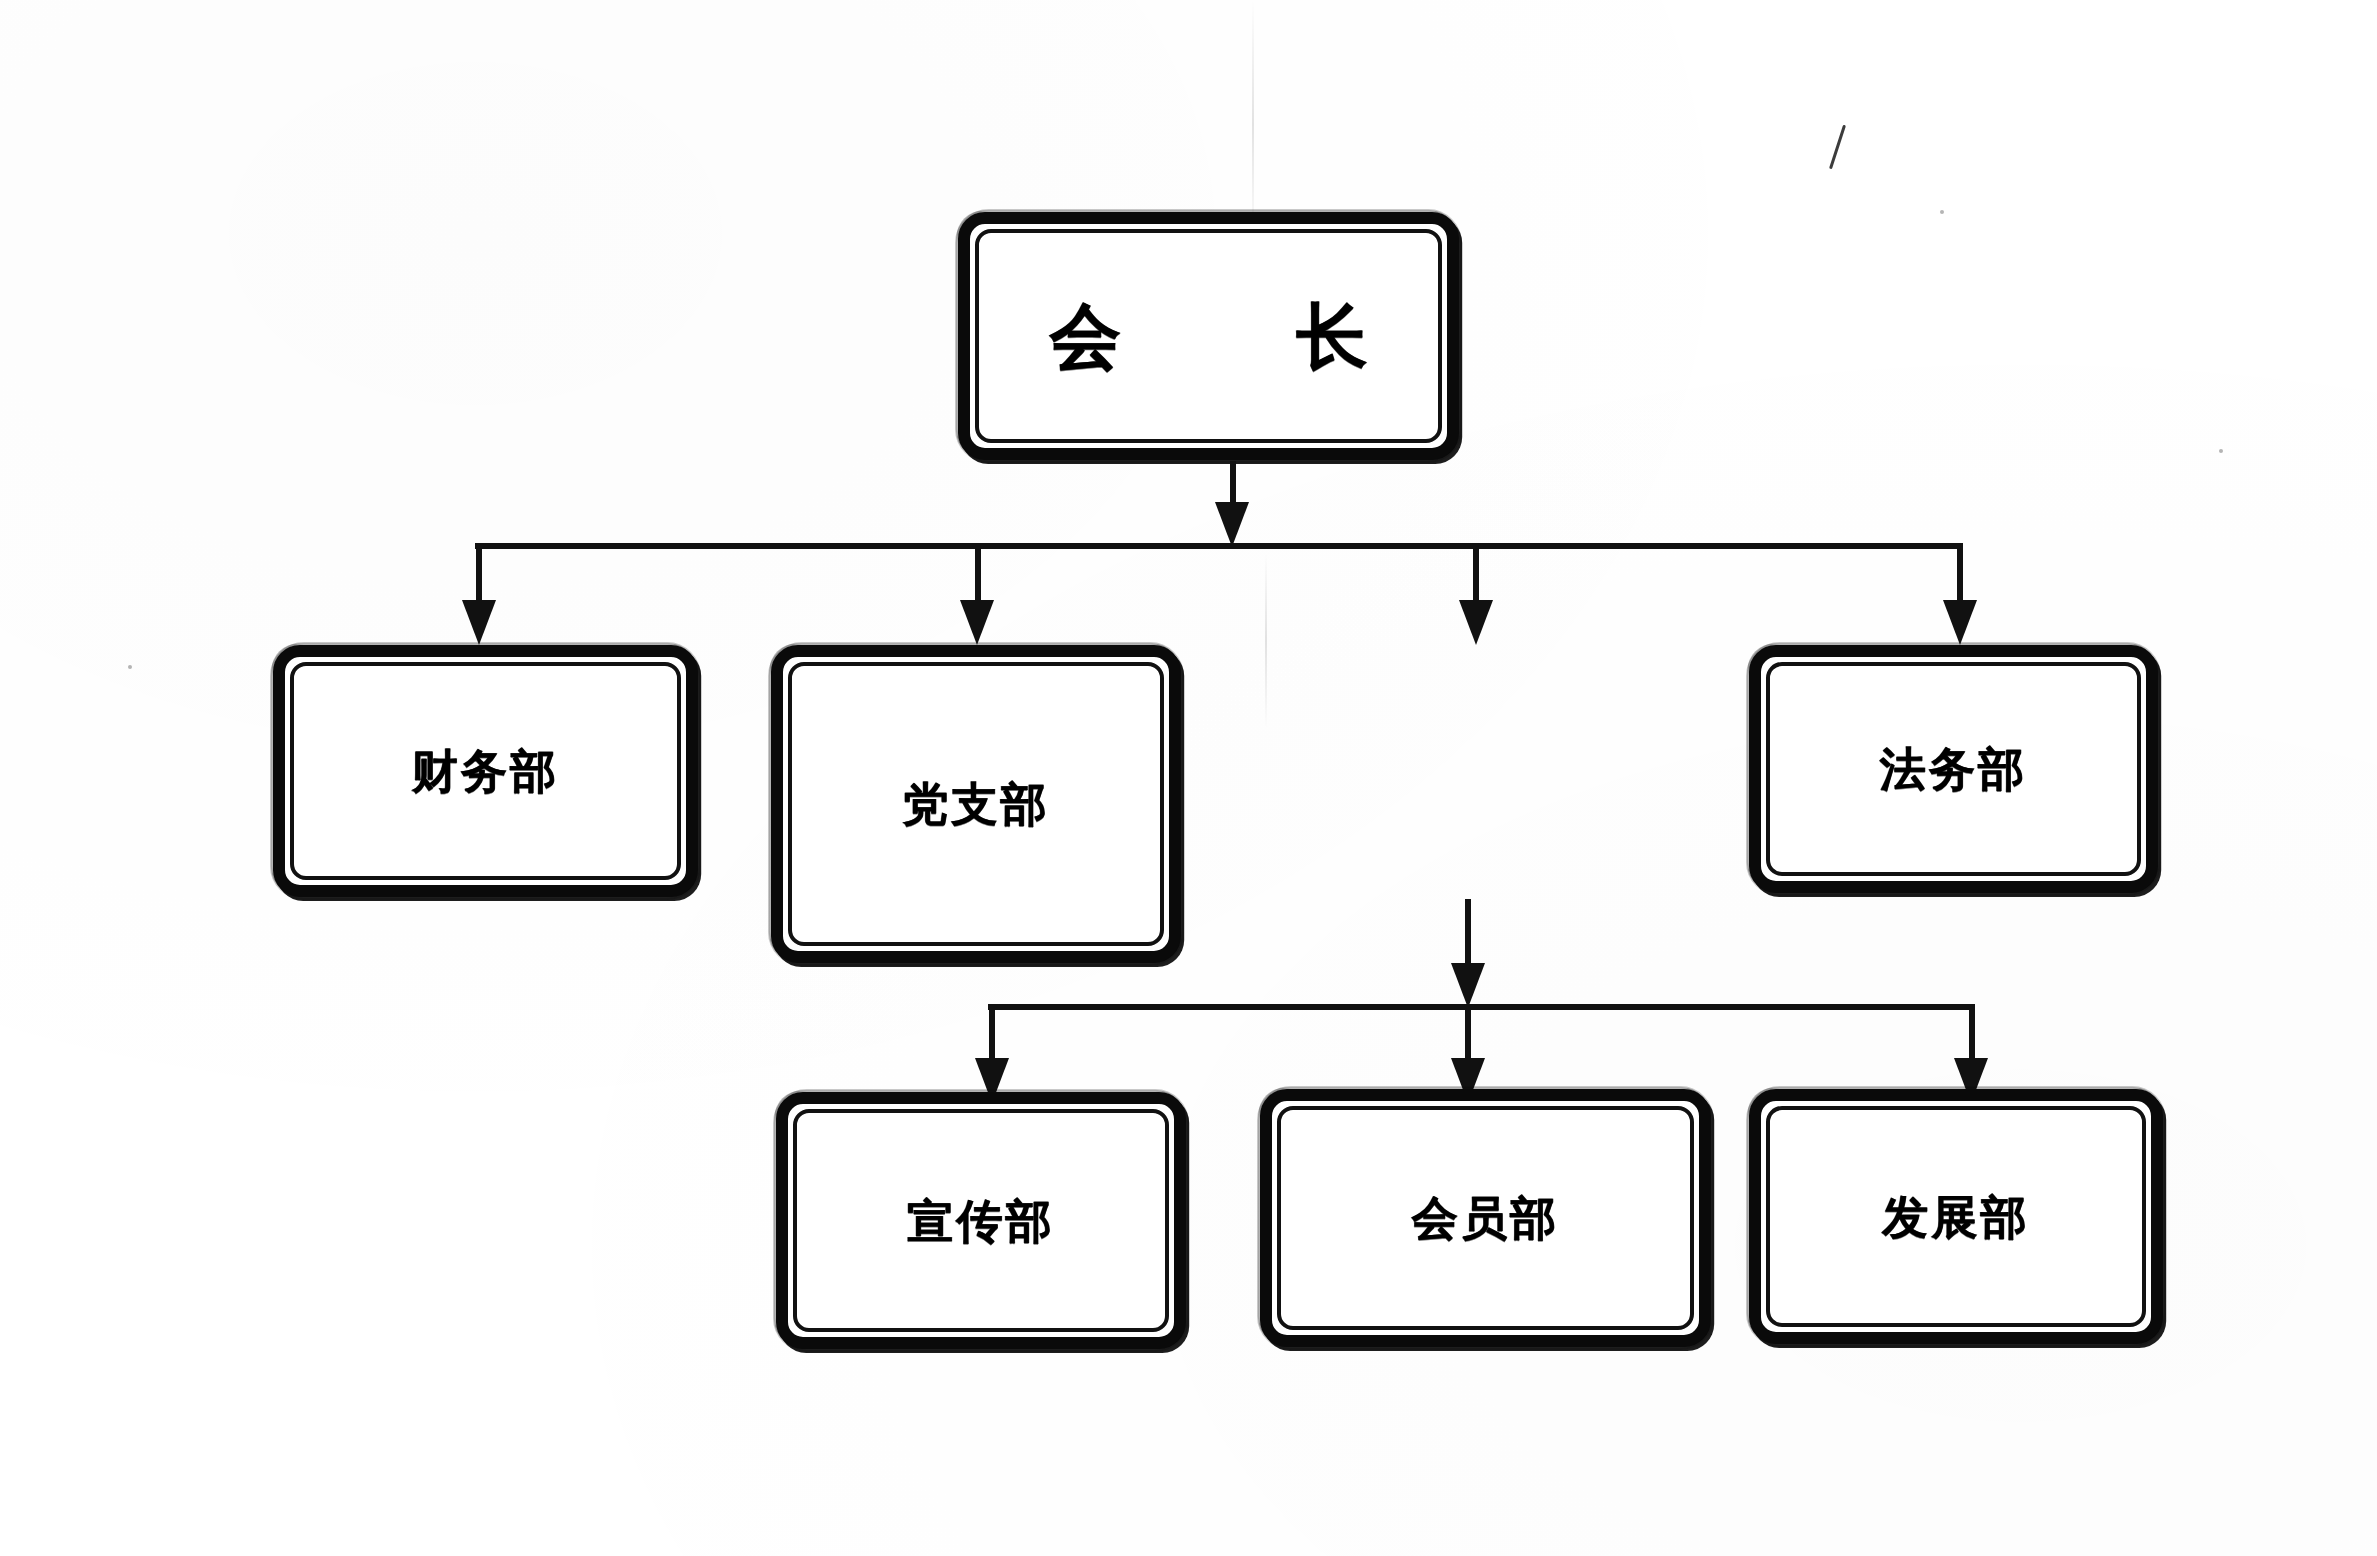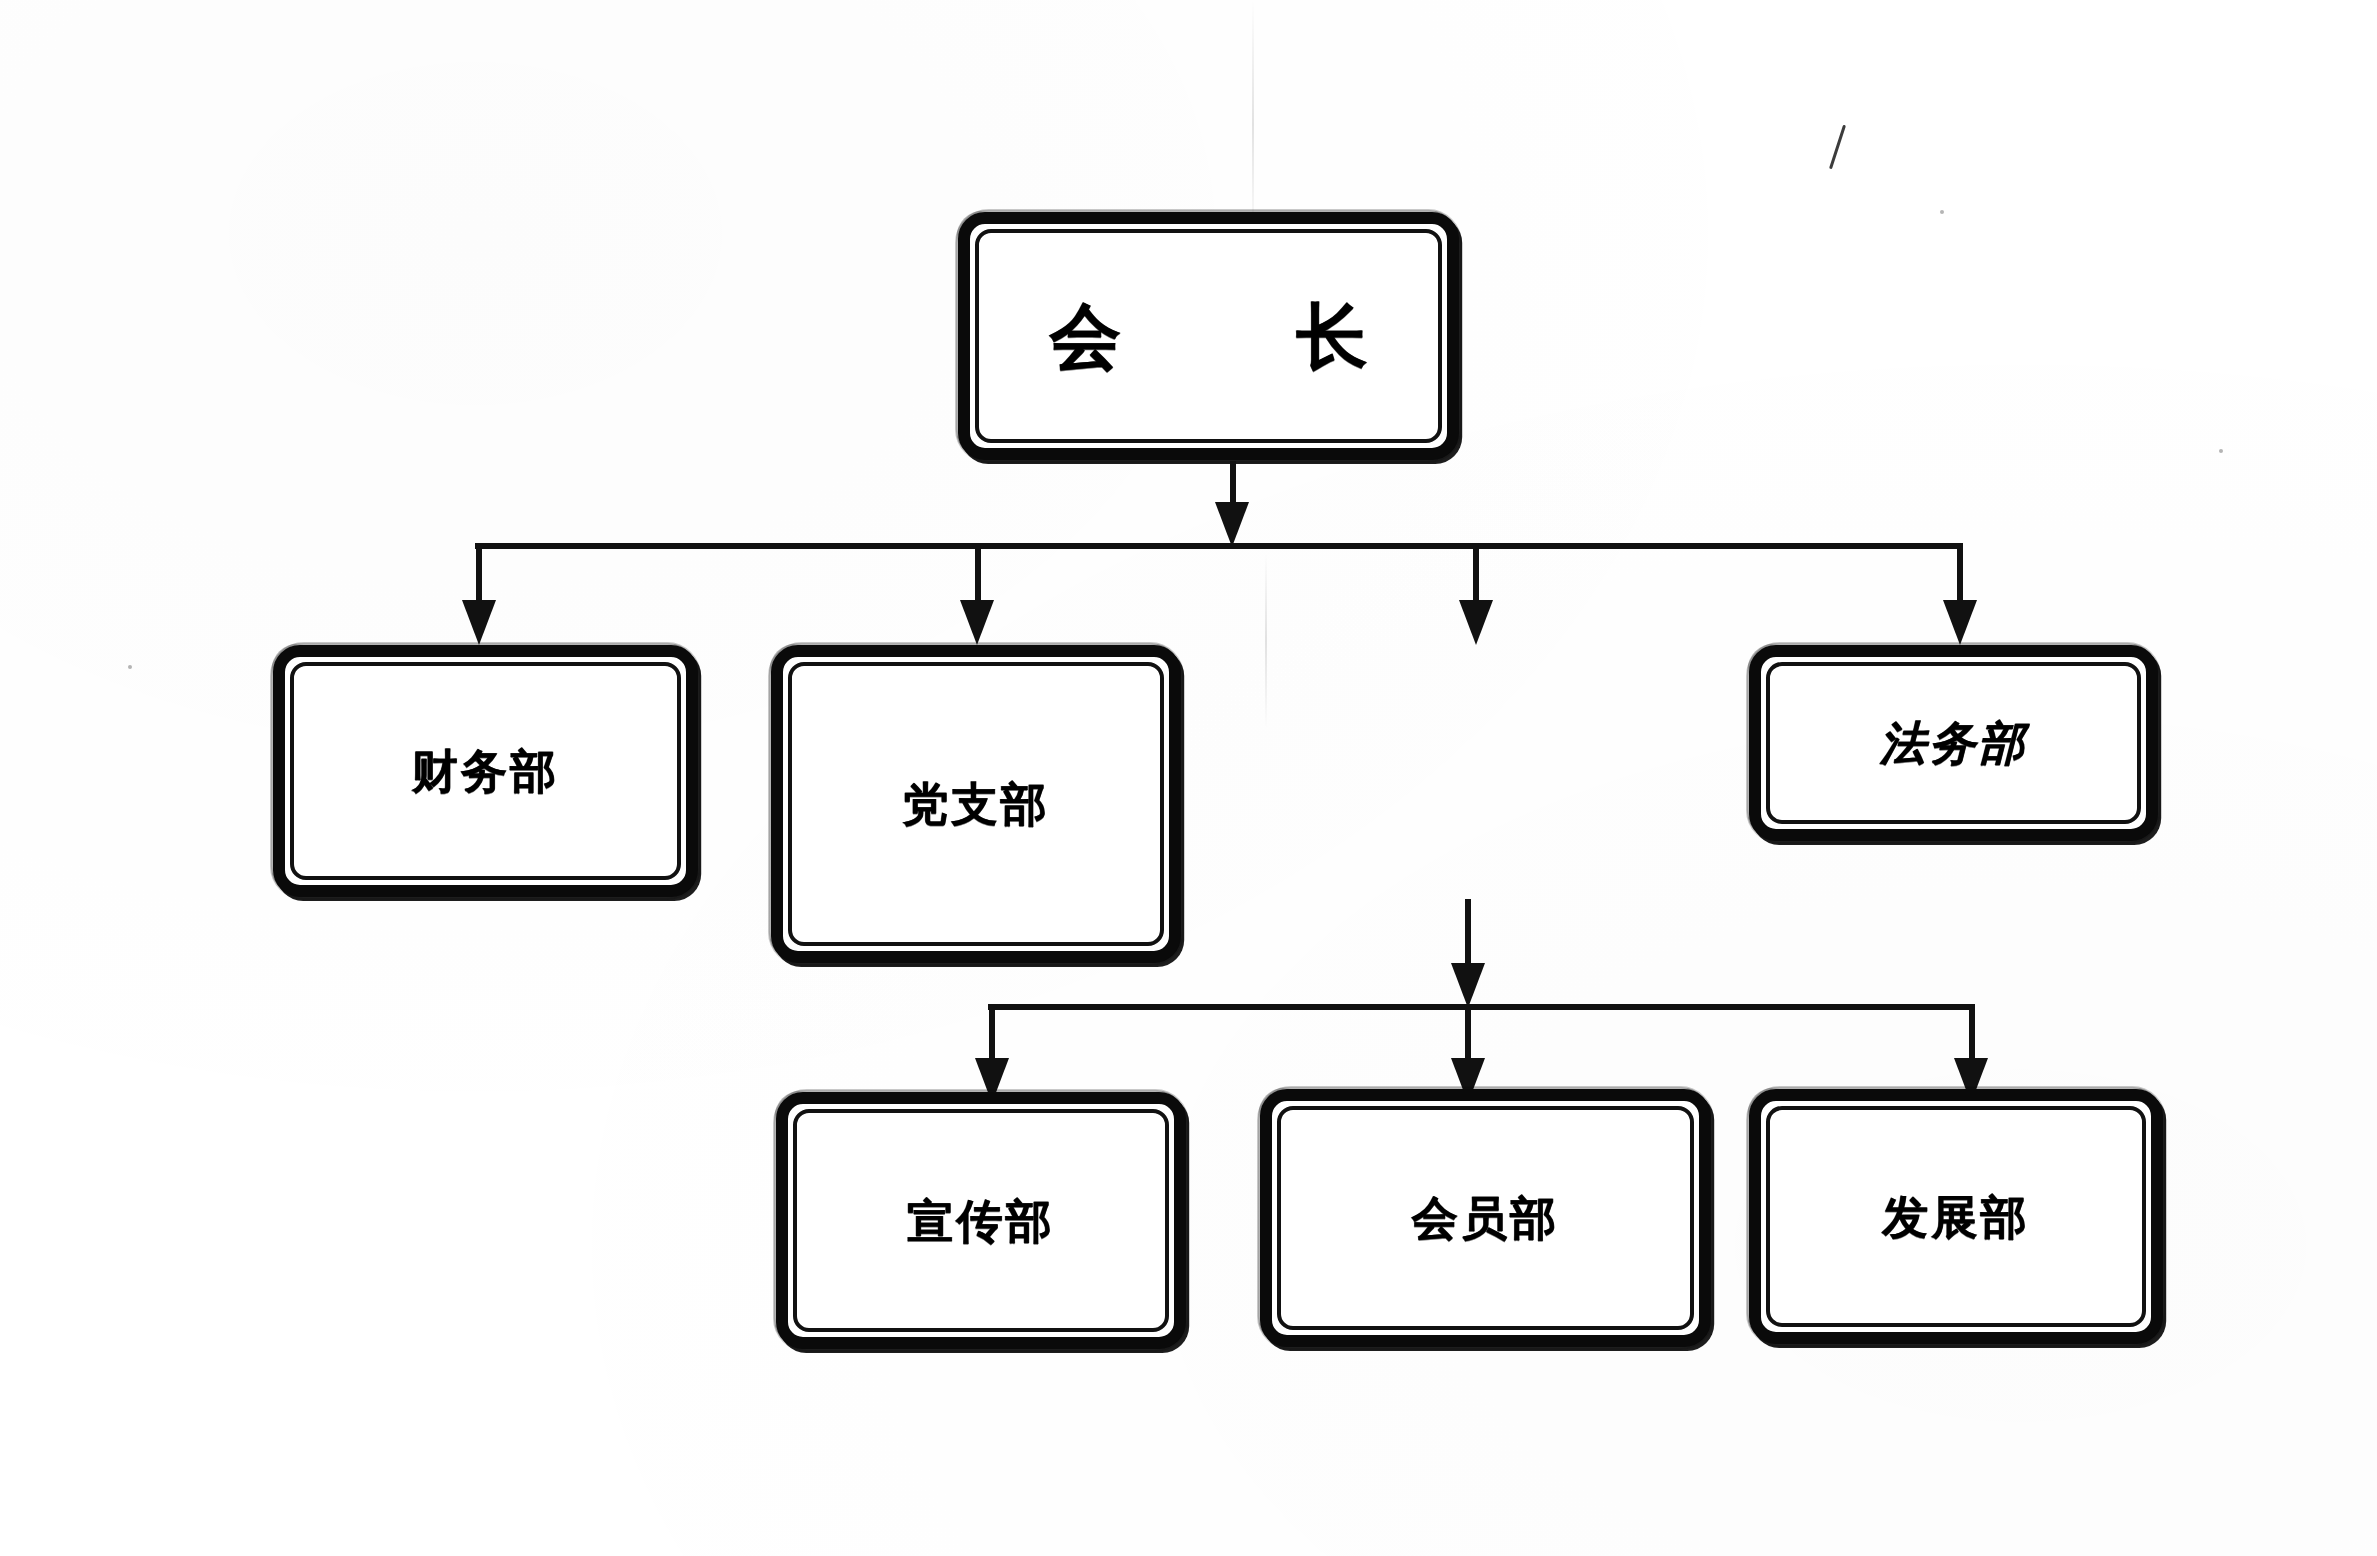--- a/index.html
+++ b/index.html
@@ -166,21 +166,21 @@
 
   <div class="node" style="left:273px; top:645px; width:425px; height:252px;">
     <span class="label">财务部</span>
   </div>
 
   <div class="node" style="left:771px; top:645px; width:410px; height:318px;">
     <span class="label">党支部</span>
   </div>
 
 
-  <div class="node" style="left:1749px; top:645px; width:409px; height:196px;font-style:italic;">
+  <div class="node" style="left:1749px; top:645px; width:409px; height:248px;">
     <span class="label">法务部</span>
   </div>
 
   <div class="conn v" style="left:1465px; top:899px; height:80px;"></div>
   <div class="arrow" style="left:1451px; top:963px;"></div>
 
   <div class="conn h" style="left:988px; top:1004px; width:986px;"></div>
 
   <div class="conn v" style="left:989px; top:1004px; height:74px;"></div>
   <div class="arrow" style="left:975px; top:1058px;"></div>

